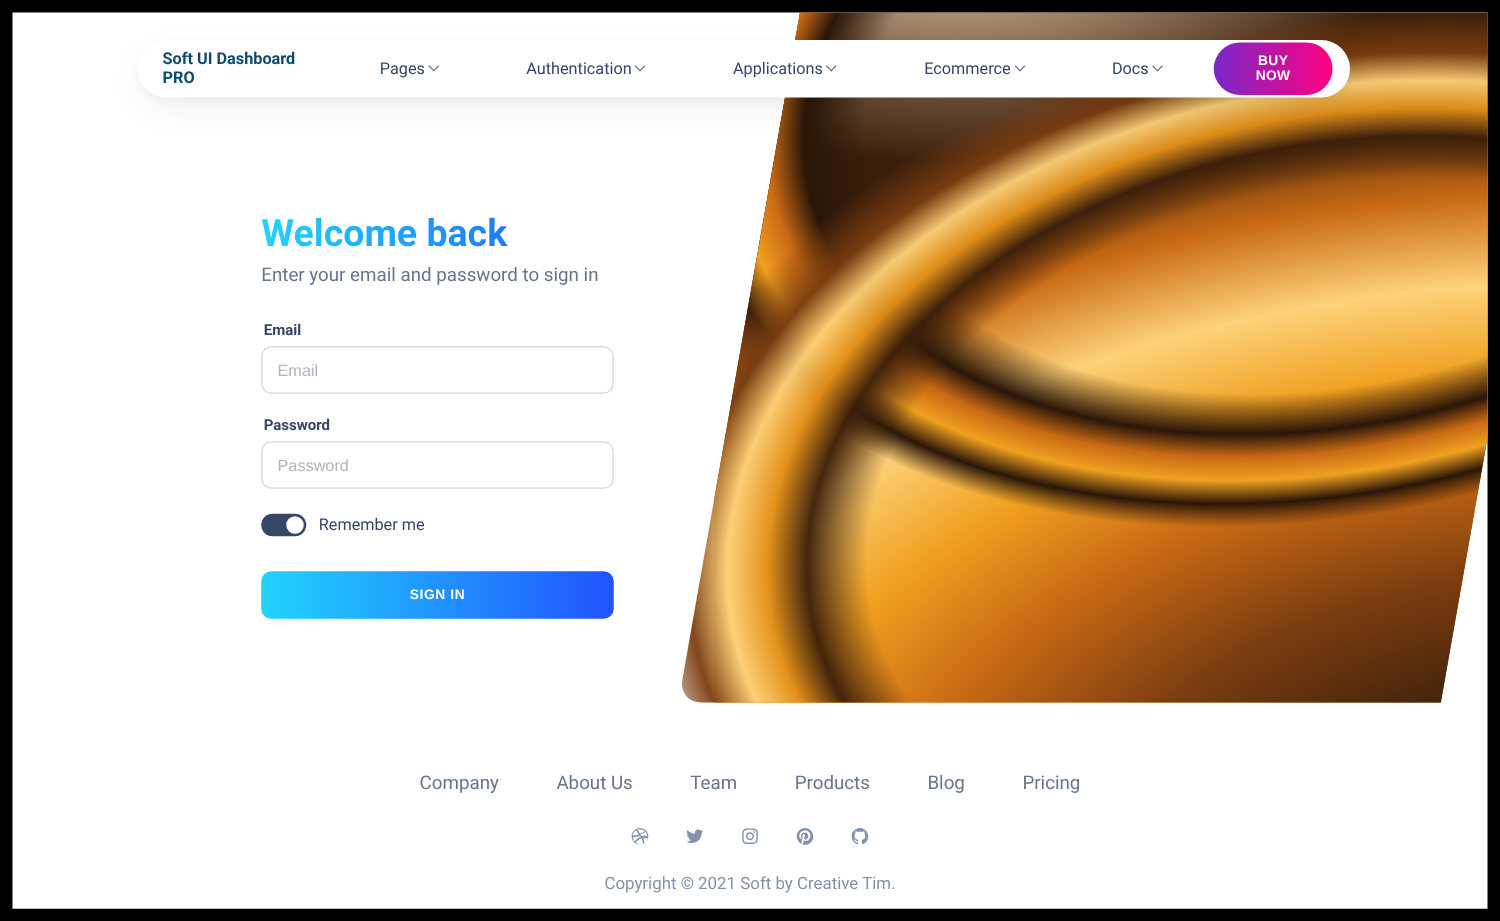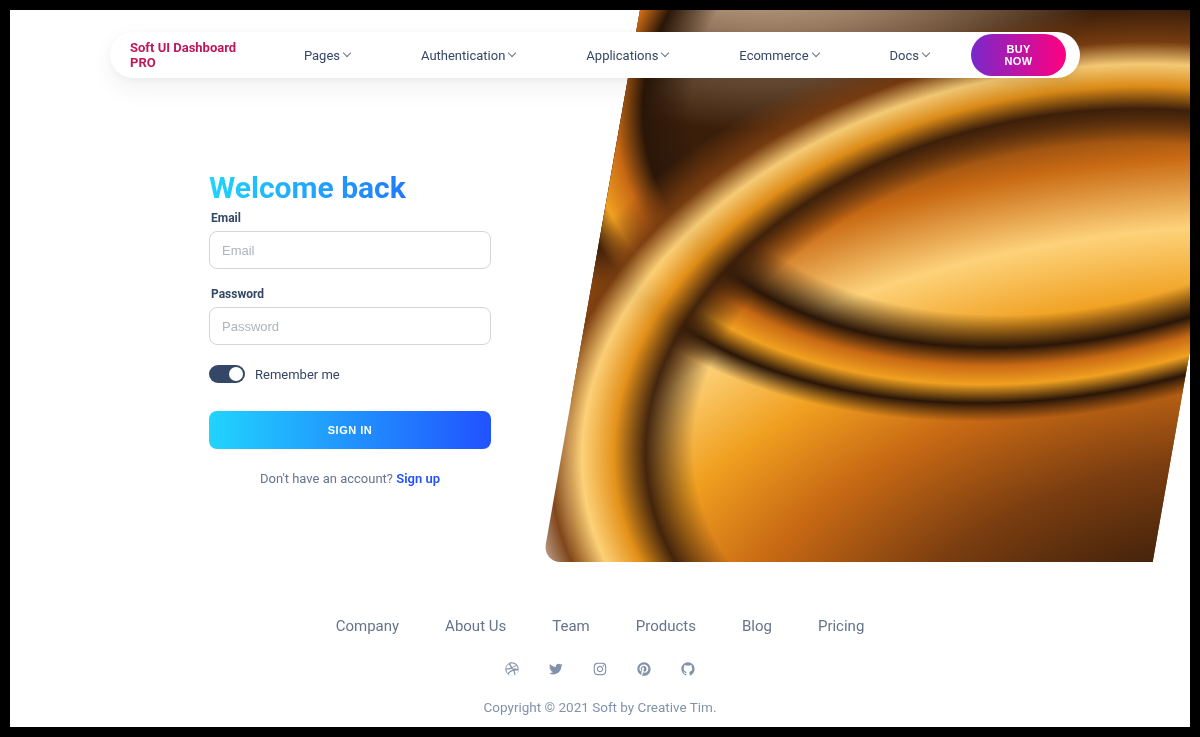--- a/index.html
+++ b/index.html
@@ -75,21 +75,21 @@
   border-radius: 28px;
   box-shadow: 0 10px 26px rgba(0,0,0,0.06), 0 2px 6px rgba(0,0,0,0.04);
   display: flex;
   align-items: center;
   padding: 0 14px 0 20px;
   z-index: 10;
 }
 .brand {
   font-size: 13px;
   font-weight: 700;
-  color: #be185d;
+  color: #0c4a6e;
   margin-right: auto;
 }
 .nav-links {
   display: flex;
   align-items: center;
   gap: 30px;
   margin-right: 40px;
 }
 .nav-link {
   font-size: 13px;
@@ -314,37 +314,35 @@
       <div class="nav-link">
         <span>Docs</span>
         <span class="chev"></span>
       </div>
     </div>
     <button class="buy-btn">BUY NOW</button>
   </nav>
 
   <div class="signin">
     <h1 class="welcome">Welcome back</h1>
+    <p class="welcome-sub">Enter your email and password to sign in</p>
 
     <label class="field-label">Email</label>
     <input class="text-input" type="text" placeholder="Email" style="">
 
     <label class="field-label">Password</label>
     <input class="text-input" type="password" placeholder="Password" style="">
 
     <div class="switch-row">
       <div class="switch"></div>
       <span class="switch-label">Remember me</span>
     </div>
 
     <button class="signin-btn">SIGN IN</button>
 
-    <div class="signup-row">
-      <span>Don't have an account? </span><span class="signup-link">Sign up</span>
-    </div>
   </div>
 
   <footer class="footer">
     <div class="footer-links">
       <span class="footer-link">Company</span>
       <span class="footer-link">About Us</span>
       <span class="footer-link">Team</span>
       <span class="footer-link">Products</span>
       <span class="footer-link">Blog</span>
       <span class="footer-link">Pricing</span>

